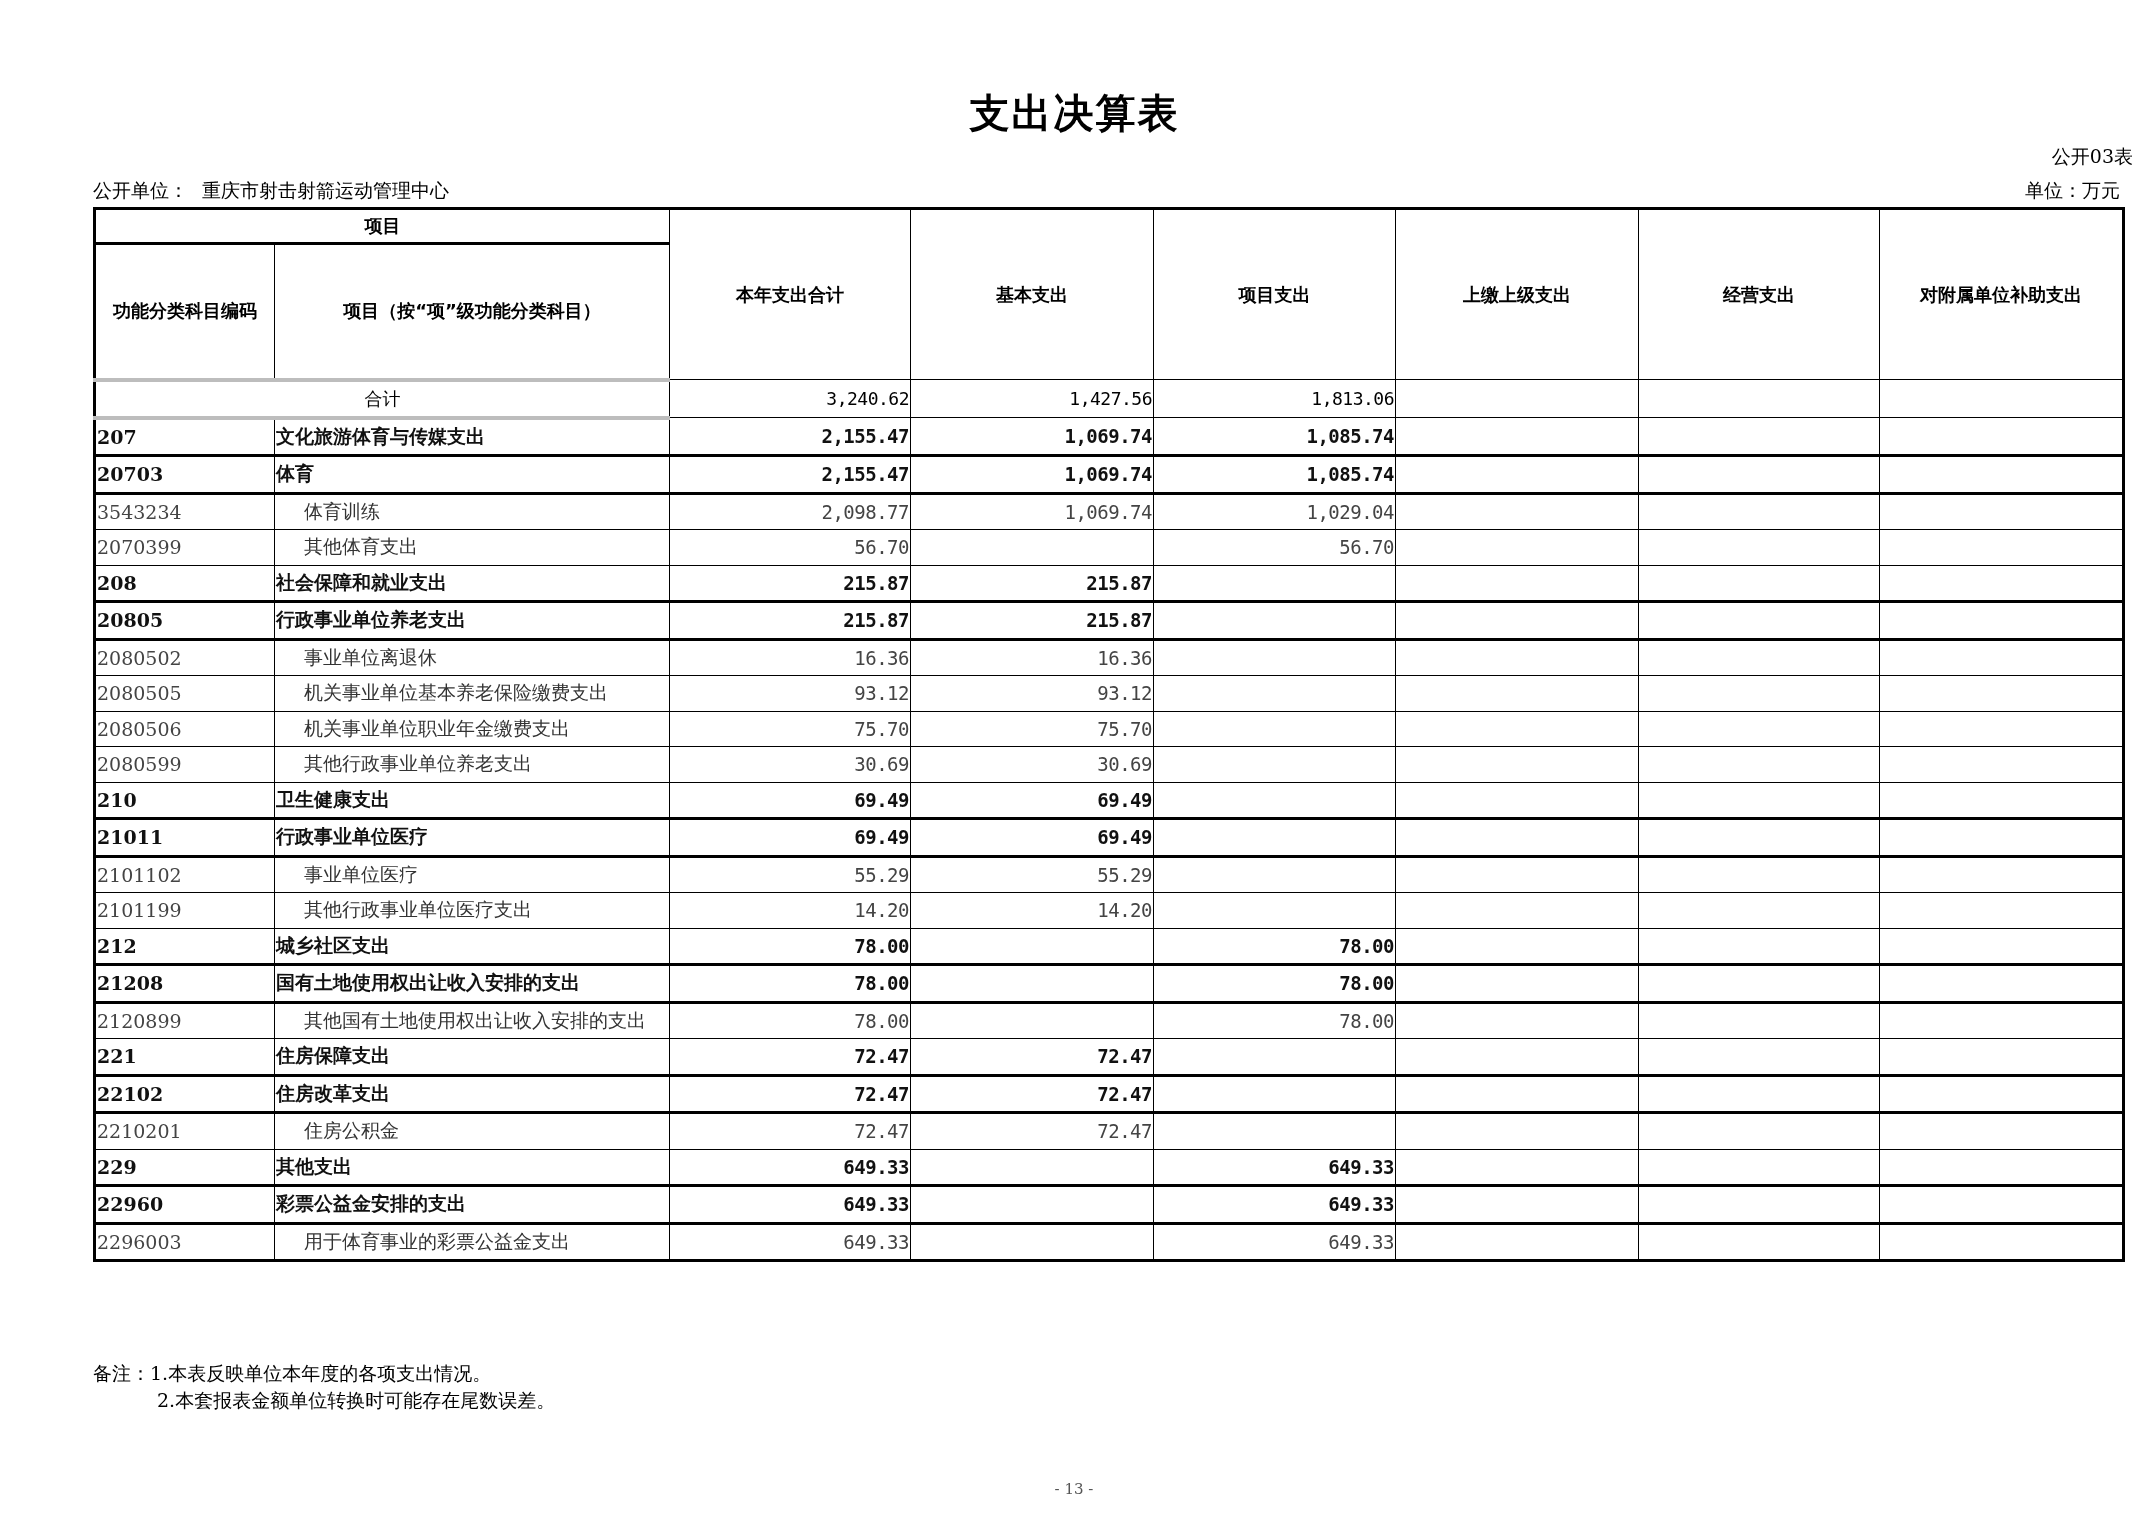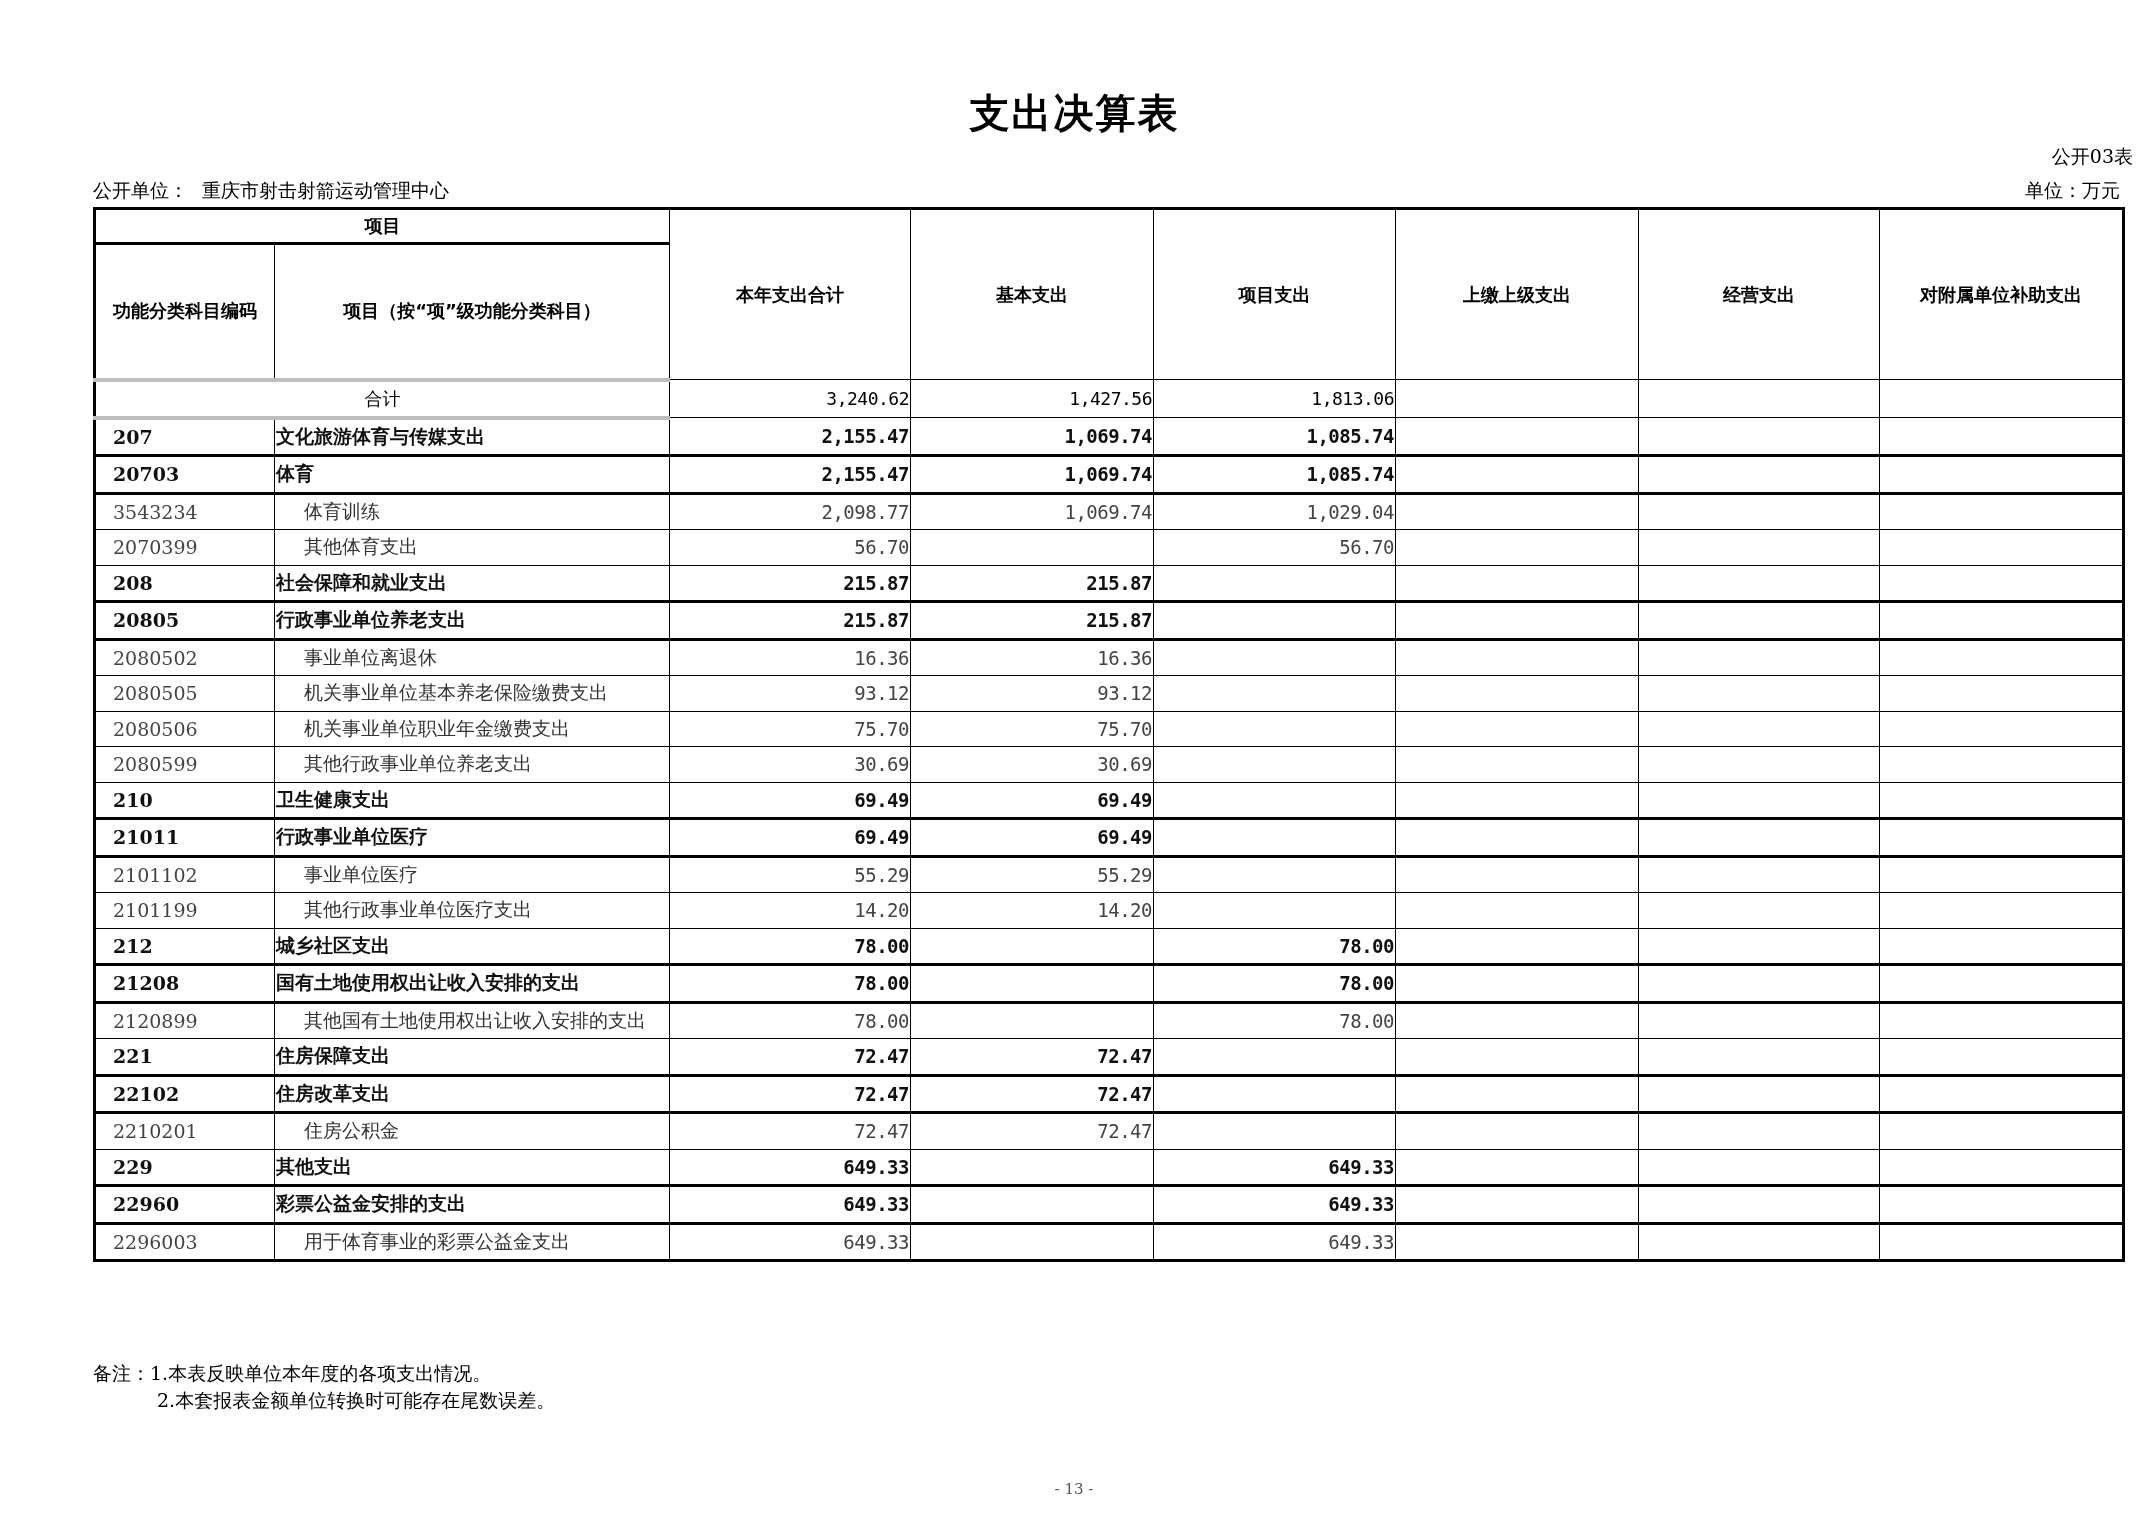--- a/index.html
+++ b/index.html
@@ -15,21 +15,21 @@
   table { position:absolute; left:93px; top:207px; border-collapse:collapse; table-layout:fixed; }
   td, th { border:1.5px solid #000; padding:0 2px; overflow:hidden; white-space:nowrap; }
   th { font-family:"DejaVu Sans","Liberation Sans",sans-serif; font-weight:bold; font-size:18px; text-align:center; }
   .outer { border:3px solid #000; }
   .hdr-top { height:35px; }
   .hdr-sub { height:136px; }
   .total-row td { height:34px; }
   .total-row td.total-label { border-top:4px solid #bdbdbd; border-bottom:4px solid #bdbdbd; text-align:center;
         font-family:"DejaVu Sans","Liberation Sans",sans-serif; font-size:18px; }
   tr.data td { height:34.5px; font-size:19px; }
-  td.code { text-align:left; padding-left:17px; }
+  td.code { text-align:left; padding-left:1px; }
   td.name { text-align:left; padding-left:1px; font-family:"DejaVu Sans","Liberation Sans",sans-serif; font-size:19px;margin-top:18px; }
   td.num { text-align:right; padding-right:1px; font-family:"DejaVu Sans Mono","Liberation Mono",monospace; font-size:18px; letter-spacing:-0.5px; }
   tr.lvl1 td, tr.lvl2 td { font-weight:bold; color:#111; border-bottom-width:3px; }
   tr.lvl3 td { color:#444; font-weight:normal; }
   tr.lvl3 td.name { color:#333;padding-left:29px; }
   .notes { position:absolute; left:93px; top:1314px; font-size:19px; line-height:27px;margin-top:46px; }
   .notes .n2 { padding-left:64px; }
   .page-no { position:absolute; left:0; width:2148px; top:1480px; text-align:center; font-size:15px; color:#555; }
 </style>
 </head>

